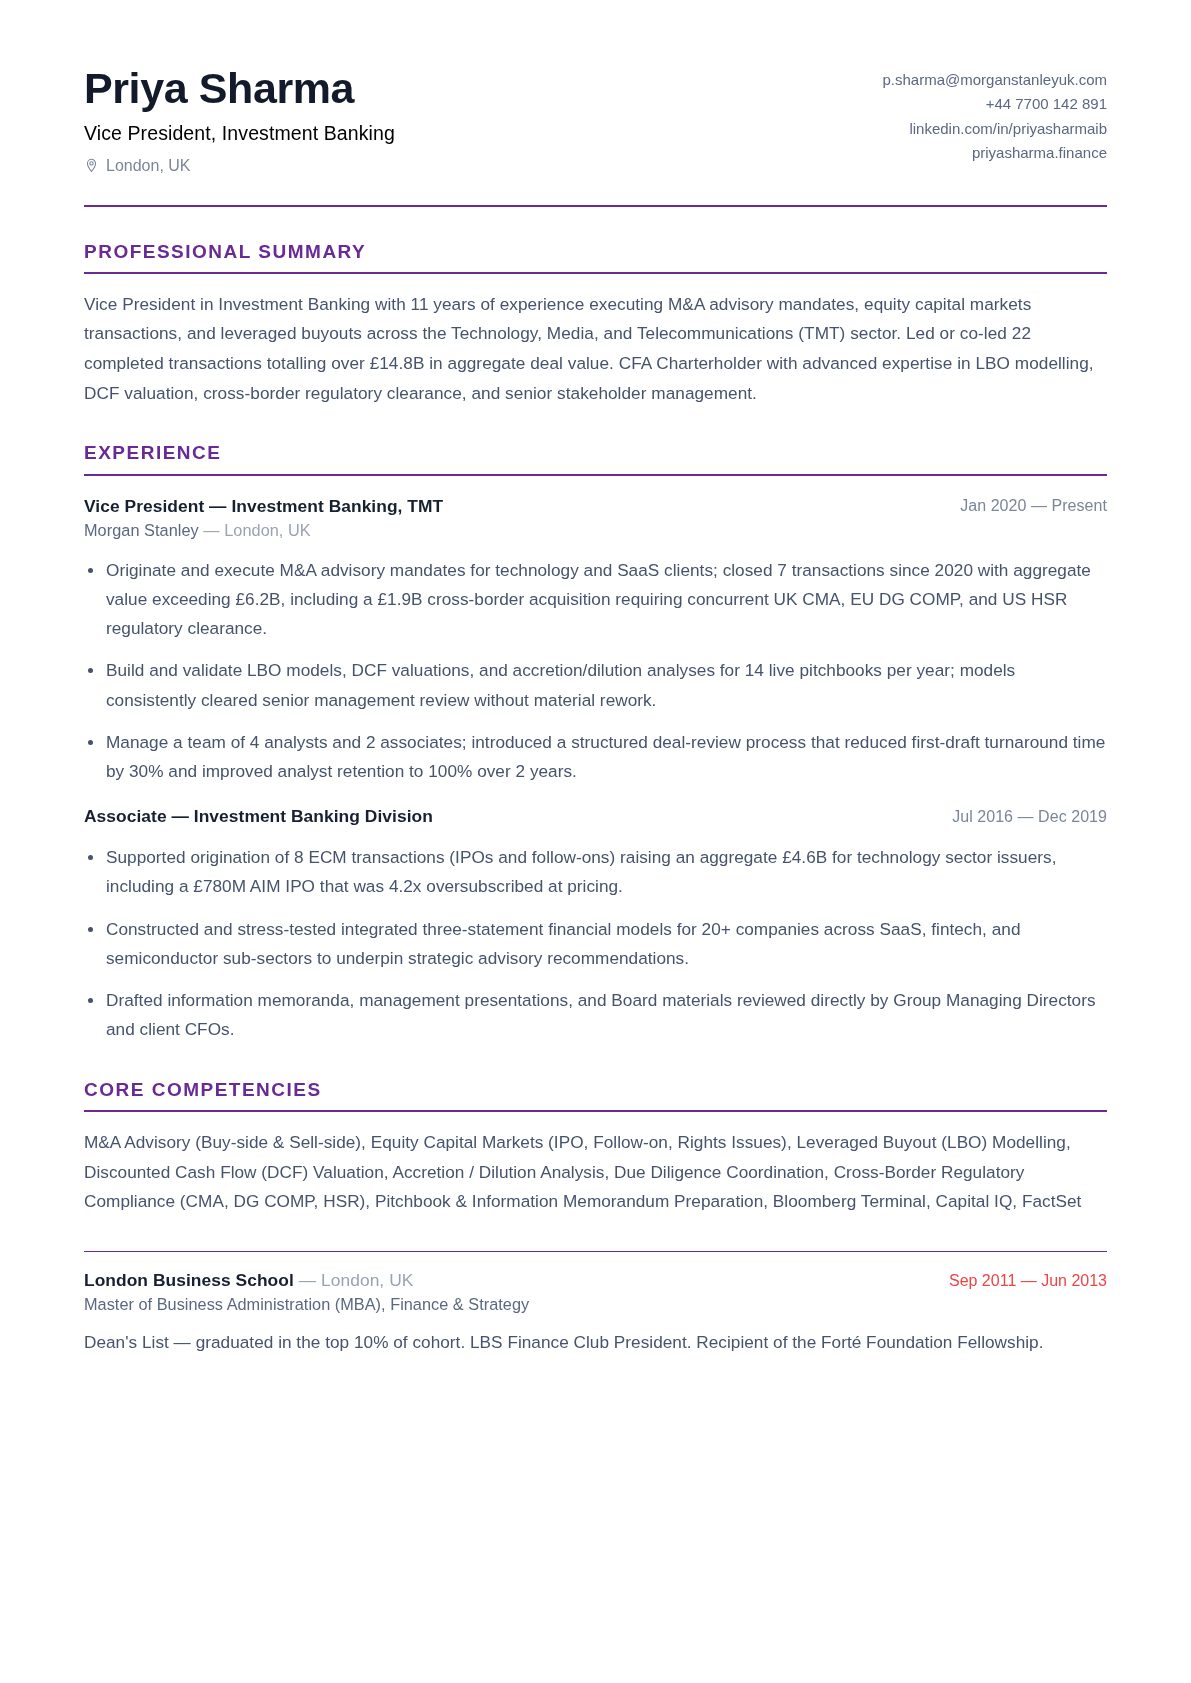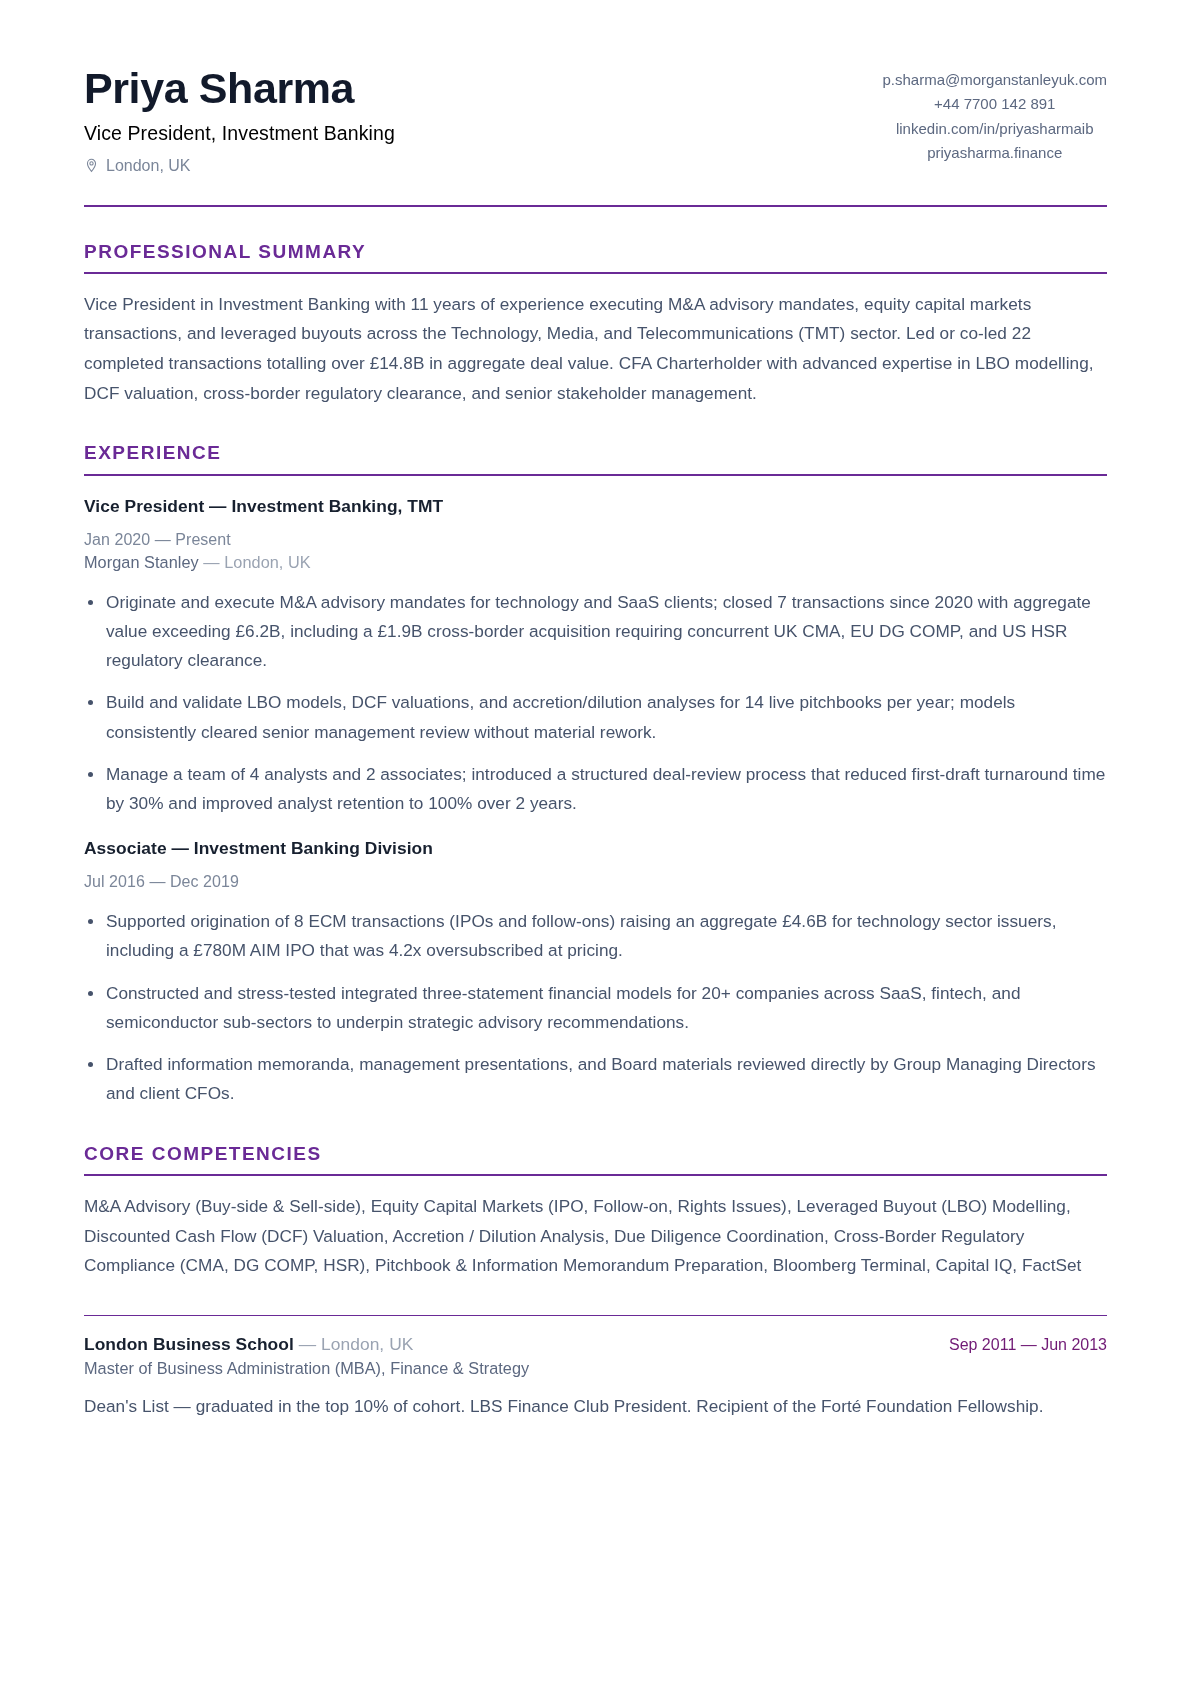--- a/index.html
+++ b/index.html
@@ -64,21 +64,21 @@
     display: block;
   }
 
   .header-right {
     text-align: right;
     font-size: 15px;
     color: #5c6880;
     line-height: 1.62;
     padding-top: 6px;
   }
-  .header-right div { white-space: nowrap; text-align: center; }
+  .header-right div { white-space: nowrap; }
 
   .header-rule {
     height: 2px;
     background: #6a2a96;
     width: 100%;
     margin-top: 14px;
   }
 
   
   .section { margin-top: 34px; }
@@ -107,23 +107,22 @@
     letter-spacing: 0.05px;
   }
 
   
   .job { margin-top: 20px; }
   .job:first-of-type { margin-top: 18px; }
 
   .job-head {
     display: flex;
     justify-content: space-between;
-    align-items: flex-start;
-    gap: 14px;
-    flex-direction: column;
+    align-items: center;
+    gap: 24px;
   }
 
   .job-title {
     font-size: 17.4px;
     font-weight: bold;
     color: #17202f;
     letter-spacing: 0.05px;
   }
 
   .job-dates {
@@ -192,21 +191,21 @@
     font-size: 17.4px;
     color: #17202f;
     letter-spacing: 0.05px;
   }
   .edu-school .school-name { font-weight: bold; }
   .edu-school .sep { color: #9aa3b2; font-weight: normal; }
   .edu-school .loc { color: #9aa3b2; font-weight: normal; }
 
   .edu-dates {
     font-size: 16px;
-    color: #701a75;
+    color: #ef4444;
     white-space: nowrap;
   }
 
   .edu-degree {
     font-size: 16.3px;
     color: #5c6880;
     margin-top: 4px;
     letter-spacing: 0.03px;
   }
 

